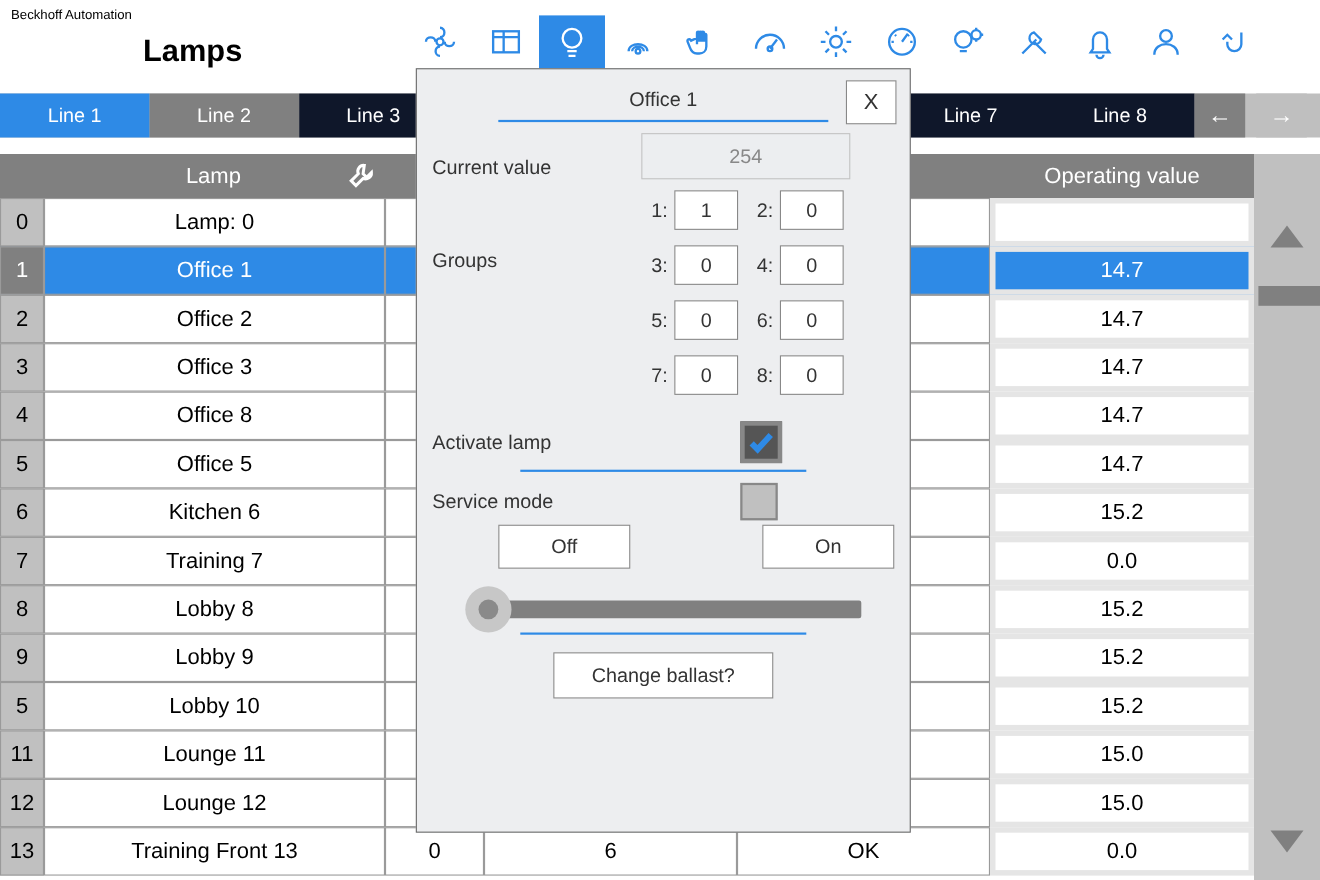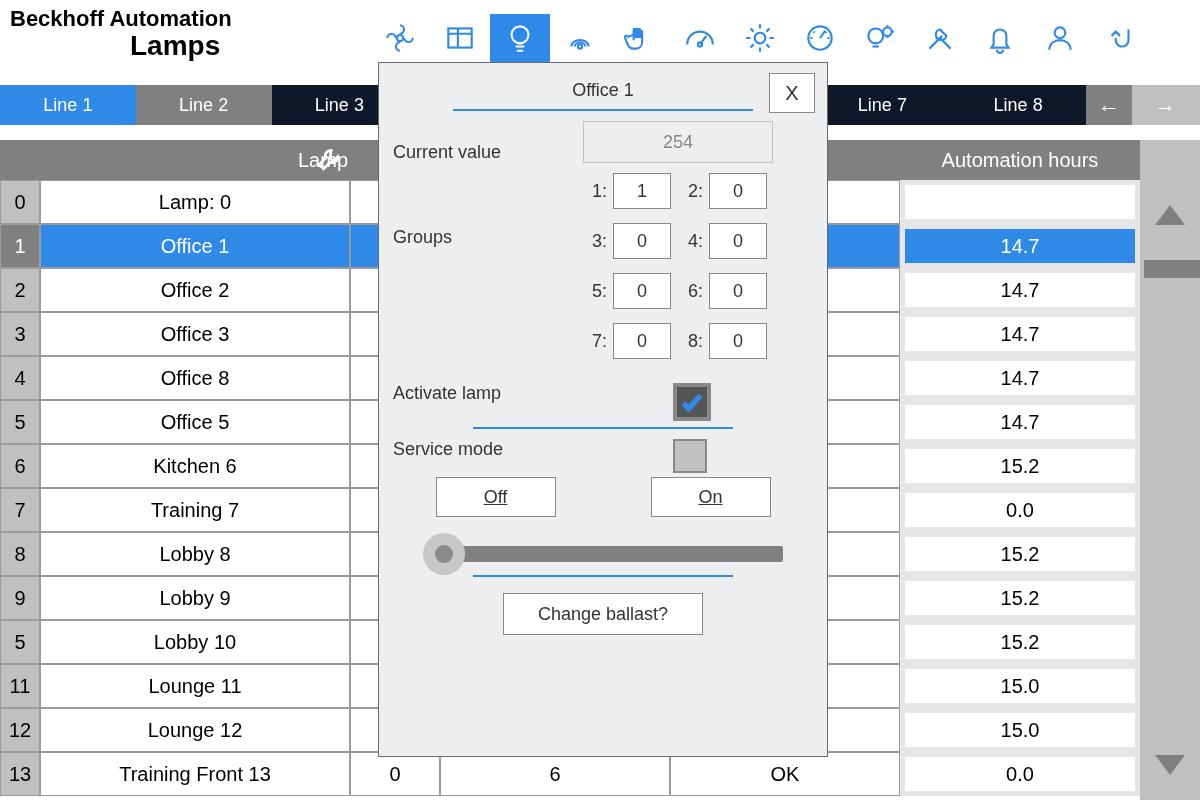--- a/index.html
+++ b/index.html
@@ -1,42 +1,42 @@
 <!DOCTYPE html>
 <html><head>
 <meta charset="utf-8">
 <style>
   * { box-sizing: border-box; margin: 0; padding: 0; }
   html, body { width: 1200px; height: 800px; font-family: Arial, Helvetica, sans-serif; background: #fff; overflow: hidden; color:#000; }
   .root { width: 1200px; height: 800px; position: relative; }
 
   
   .header { position: relative; height: 62px; border-bottom: none; }
-  .brand { position: absolute; left: 10px; top: 6px; font-weight: bold; font-size: 22px; }
+  .brand { position: absolute; left: 10px; top: 6px; font-weight: normal; font-size: 12px; }
   .title { position: absolute; left: 130px; top: 30px; font-weight: bold; font-size: 28px; }
   .toolbar { position: absolute; left: 370px; top: 14px; display: flex; gap: 0; }
   .tbtn { width: 60px; height: 48px; background:#fff; display:flex; align-items:center; justify-content:center; color:#2e8ae6; }
   .tbtn svg { width: 34px; height:34px; stroke:#2e8ae6; fill:none; stroke-width:2; }
   .tbtn.active { background:#2e8ae6; }
   .tbtn.active svg { stroke:#fff; }
 
   
   .tabs-row { position:absolute; top:85px; left:0; right:0; height:40px; background:#bfbfbf; display:flex; align-items:stretch; }
   .tab { width:148px; display:flex; align-items:center; justify-content:center; color:#fff; font-size:18px; }
   .tab.dim { color:#fff; background:#0f172a; }
   .tab.sel { background:#2e8ae6; }
   .tab.dark { background:#808080; }
   .tab-spacer { flex:1; }
   .nav-arrows { display:flex; align-items:center; gap:10px; padding-right:12px; }
   .nav-arrows .arrow { width:46px; height:40px; display:flex; align-items:center; justify-content:center; background:#808080; color:#fff; font-size:22px; }
 
   
   .colhead { position:absolute; top:140px; left:0; right:0; height:40px; background:#808080; display:flex; color:#fff; font-size:20px; }
   .ch-idx { width:40px; }
-  .ch-lamp { flex: 0 0 310px; display:flex; align-items:center; justify-content:flex-end; position:relative; border-right:2px solid #808080; }
+  .ch-lamp { flex: 0 0 310px; display:flex; align-items:center; justify-content:center; position:relative; border-right:2px solid #808080; }
   .wrench { position:absolute; right:6px; top:6px; width:26px; height:26px; }
   .wrench svg { stroke:#fff; fill:none; stroke-width:2.5; }
   .ch-mid1 { flex:0 0 90px; display:flex; align-items:center; justify-content:center; }
   .ch-mid2 { flex:0 0 230px; display:flex; align-items:center; justify-content:center; }
   .ch-mid3 { flex:0 0 230px; display:flex; align-items:center; justify-content:center; }
   .ch-hrs { flex:1; display:flex; align-items:center; justify-content:center; }
   .ch-scroll { width:60px; }
 
   
   .tbl { position:absolute; top:180px; left:0; right:0; bottom:0; }
@@ -70,27 +70,27 @@
   .dlg-val-box { width:190px; height:42px; border:1px solid #c3c3c3; background:#eceef0; display:flex; align-items:center; justify-content:center; color:#888; margin-left:60px; }
 
   .groups-area { display:flex; margin-top:10px;}
   .groups-label { width:130px; padding-top:54px; }
   .groups-grid { flex:1; margin-left:60px; }
   .g-row { display:flex; align-items:center; gap:8px; margin-bottom:14px; }
   .g-cell { display:flex; align-items:center; gap:6px; }
   .g-cell .num { width:24px; text-align:right; }
   .g-box { width:58px; height:36px; border:1px solid #888; background:#fff; display:flex; align-items:center; justify-content:center; }
 
-  .activate-row { display:flex; margin-top:10px; }
+  .activate-row { display:flex; align-items:center; margin-top:10px; }
   .chk { width:38px; height:38px; border:4px solid #888; background:#555; display:flex; align-items:center; justify-content:center; margin-left:150px; }
   .chk.on svg { stroke:#2e8ae6; stroke-width:5; fill:none; }
   .chk.off { background:#c0c0c0; border:2px solid #888; width:34px; height:34px; }
   .rule { width:260px; border-bottom:2px solid #2e8ae6; margin:6px auto 8px auto; }
 
-  .onoff-row { display:flex; justify-content:center; gap:95px; margin-top:4px;text-decoration:underline; }
+  .onoff-row { display:flex; justify-content:flex-end; gap:120px; margin-top:4px; }
   .btn { width:120px; height:40px; border:1px solid #888; background:#fff; display:flex; align-items:center; justify-content:center; }
 
   .slider { position:relative; width:360px; height:26px; margin:24px auto 8px auto; }
   .slider-track { position:absolute; left:22px; right:0; top:5px; height:16px; background:#808080; border-radius:2px; }
   .slider-thumb { position:absolute; left:0; top:-8px; width:42px; height:42px; border-radius:50%; background:#c7c7c7; display:flex; align-items:center; justify-content:center; }
   .slider-thumb::after { content:''; width:18px; height:18px; border-radius:50%; background:#8a8a8a; }
 
   .change-btn { width:200px; height:42px; border:1px solid #888; background:#fff; display:flex; align-items:center; justify-content:center; margin:16px auto 0 auto; }
 </style>
 </head>
@@ -202,21 +202,21 @@
   <div class="ch-idx"></div>
   <div class="ch-lamp">
     <span>Lamp</span>
     <span class="wrench"><svg viewBox="0 0 24 24">
             <path d="M14 4a5 5 0 0 0-5 7L3 17l4 4 6-6a5 5 0 0 0 7-5l-4 4-3-3z"></path>
           </svg></span>
   </div>
   <div class="ch-mid1"></div>
   <div class="ch-mid2"></div>
   <div class="ch-mid3"></div>
-  <div class="ch-hrs">Automation hours</div>
+  <div class="ch-hrs">Operating value</div>
   <div class="ch-scroll"></div>
 </div>
 
 <div class="tbl" id="tbl">
       <div class="row">
         <div class="c-idx">0</div>
         <div class="c-lamp">Lamp: 0</div>
         <div class="c-m1"></div>
         <div class="c-m2"></div>
         <div class="c-m3"></div>

